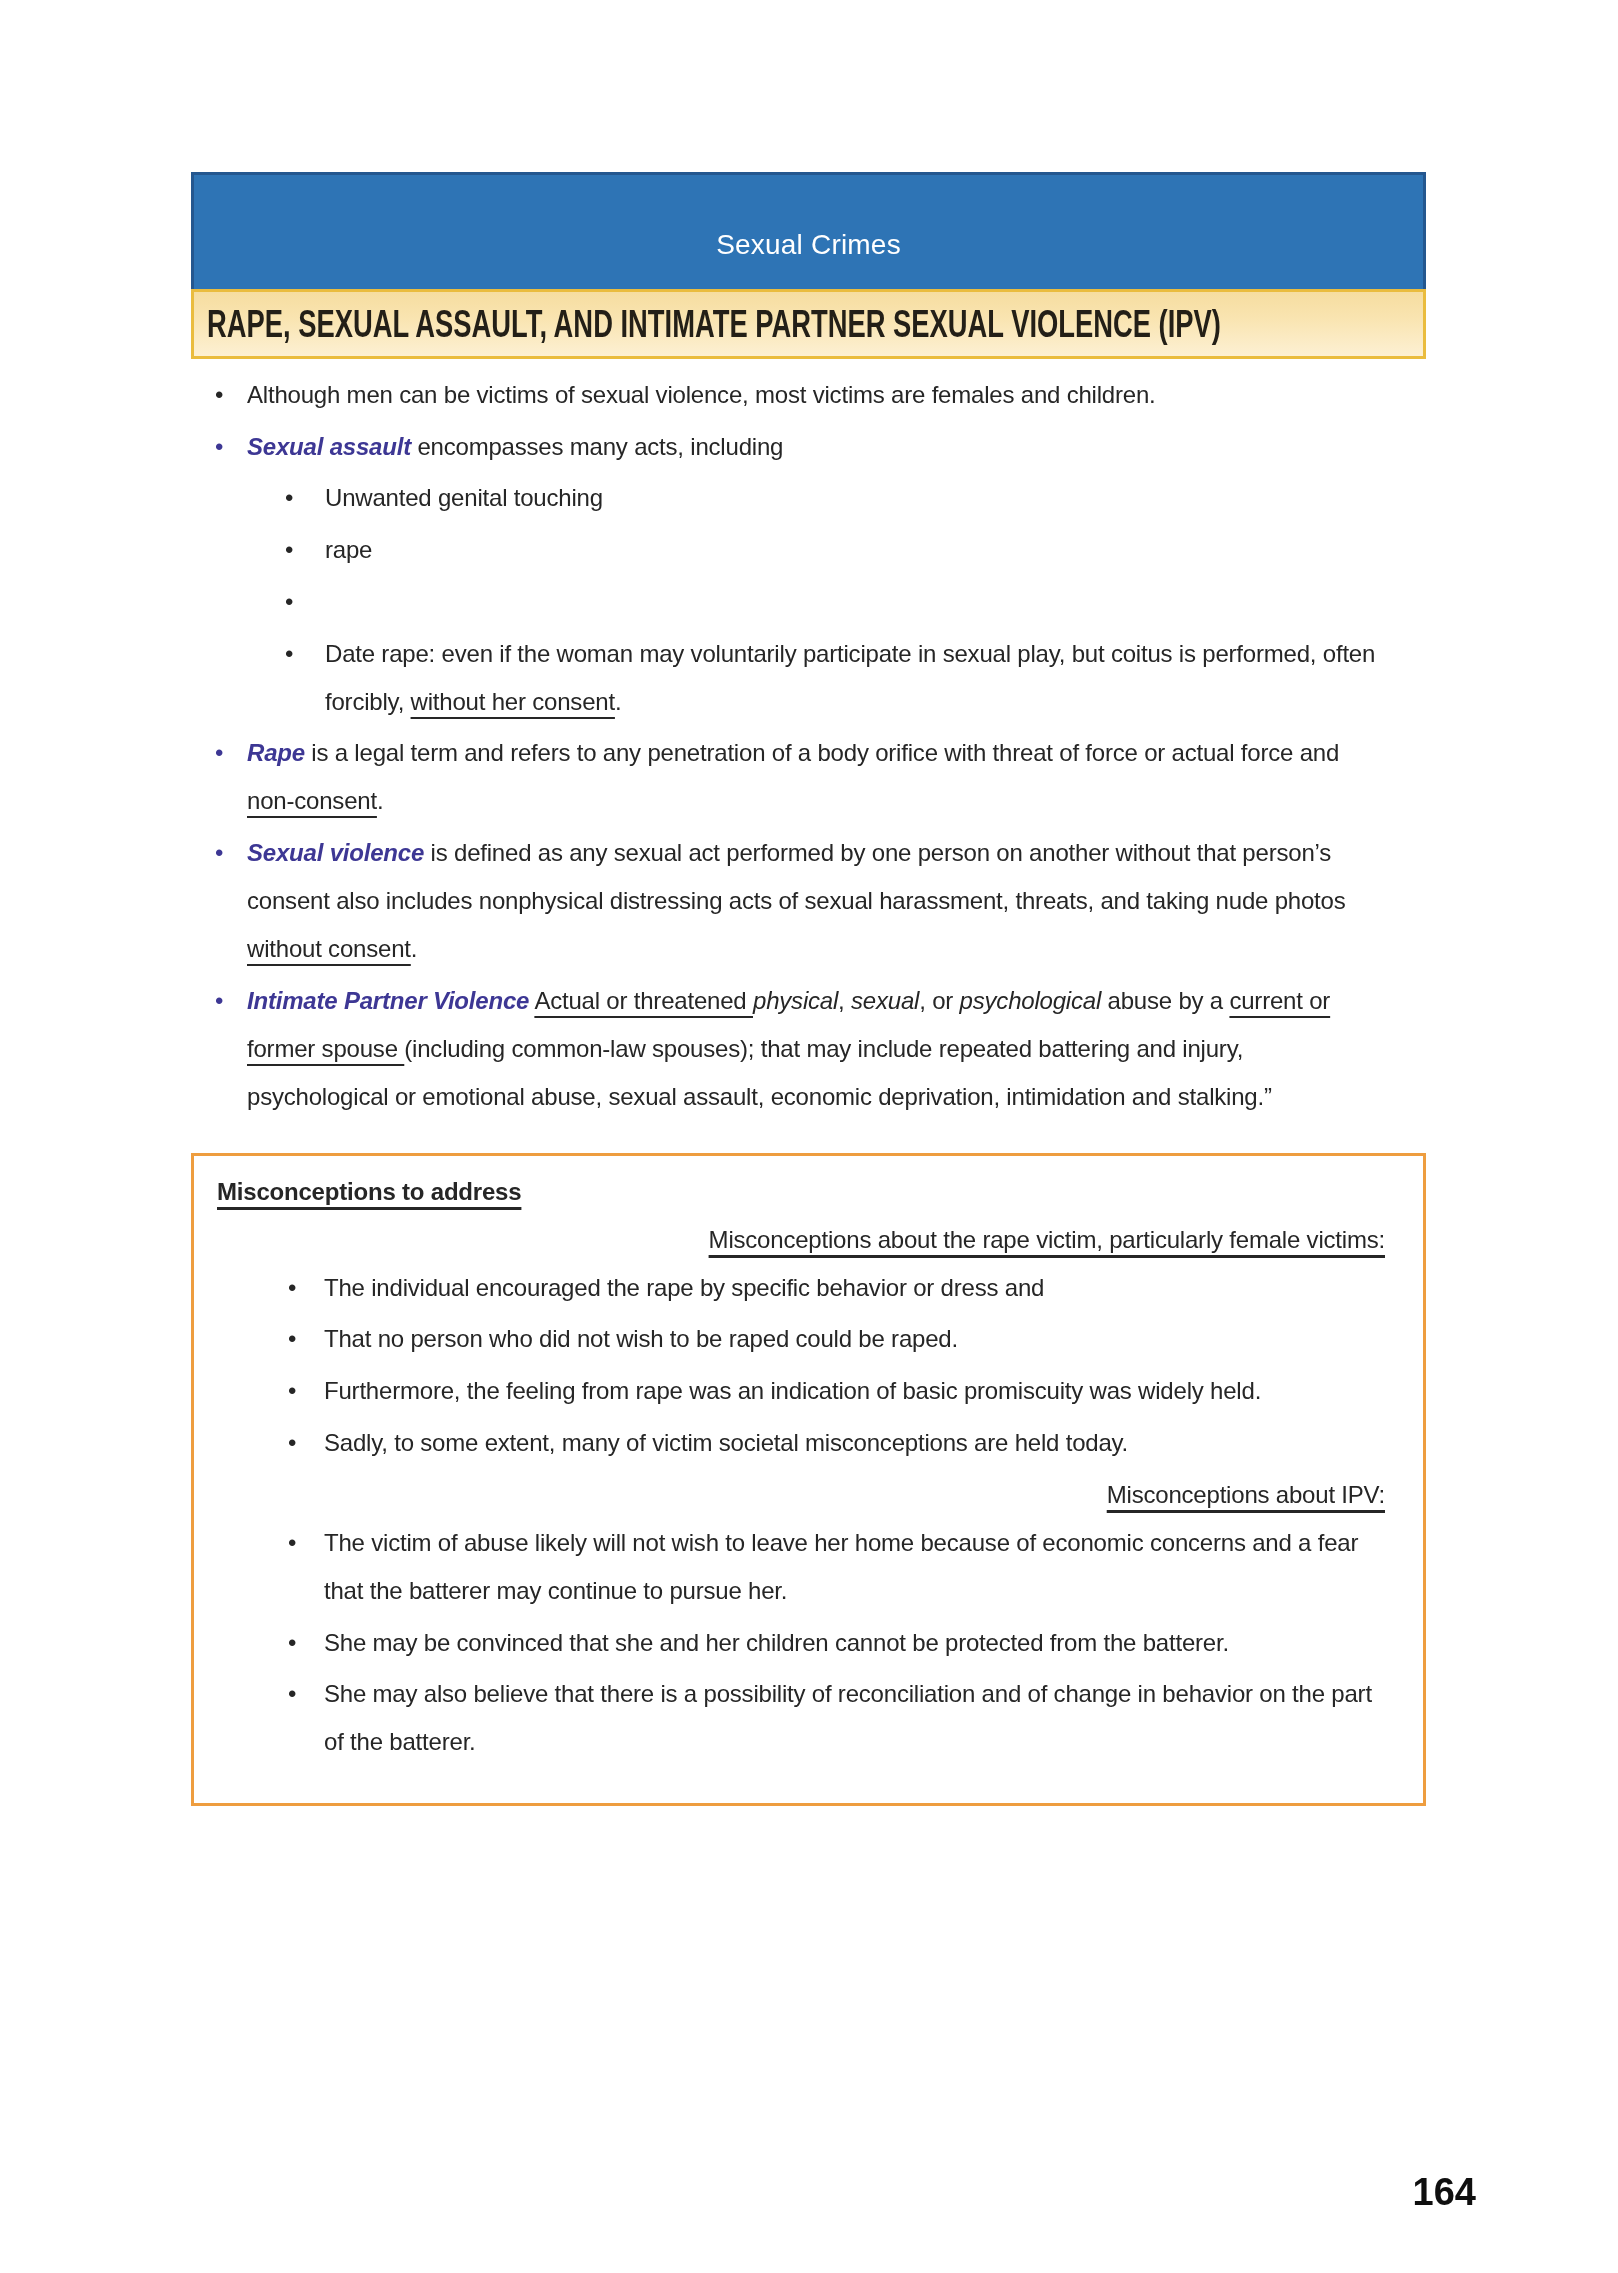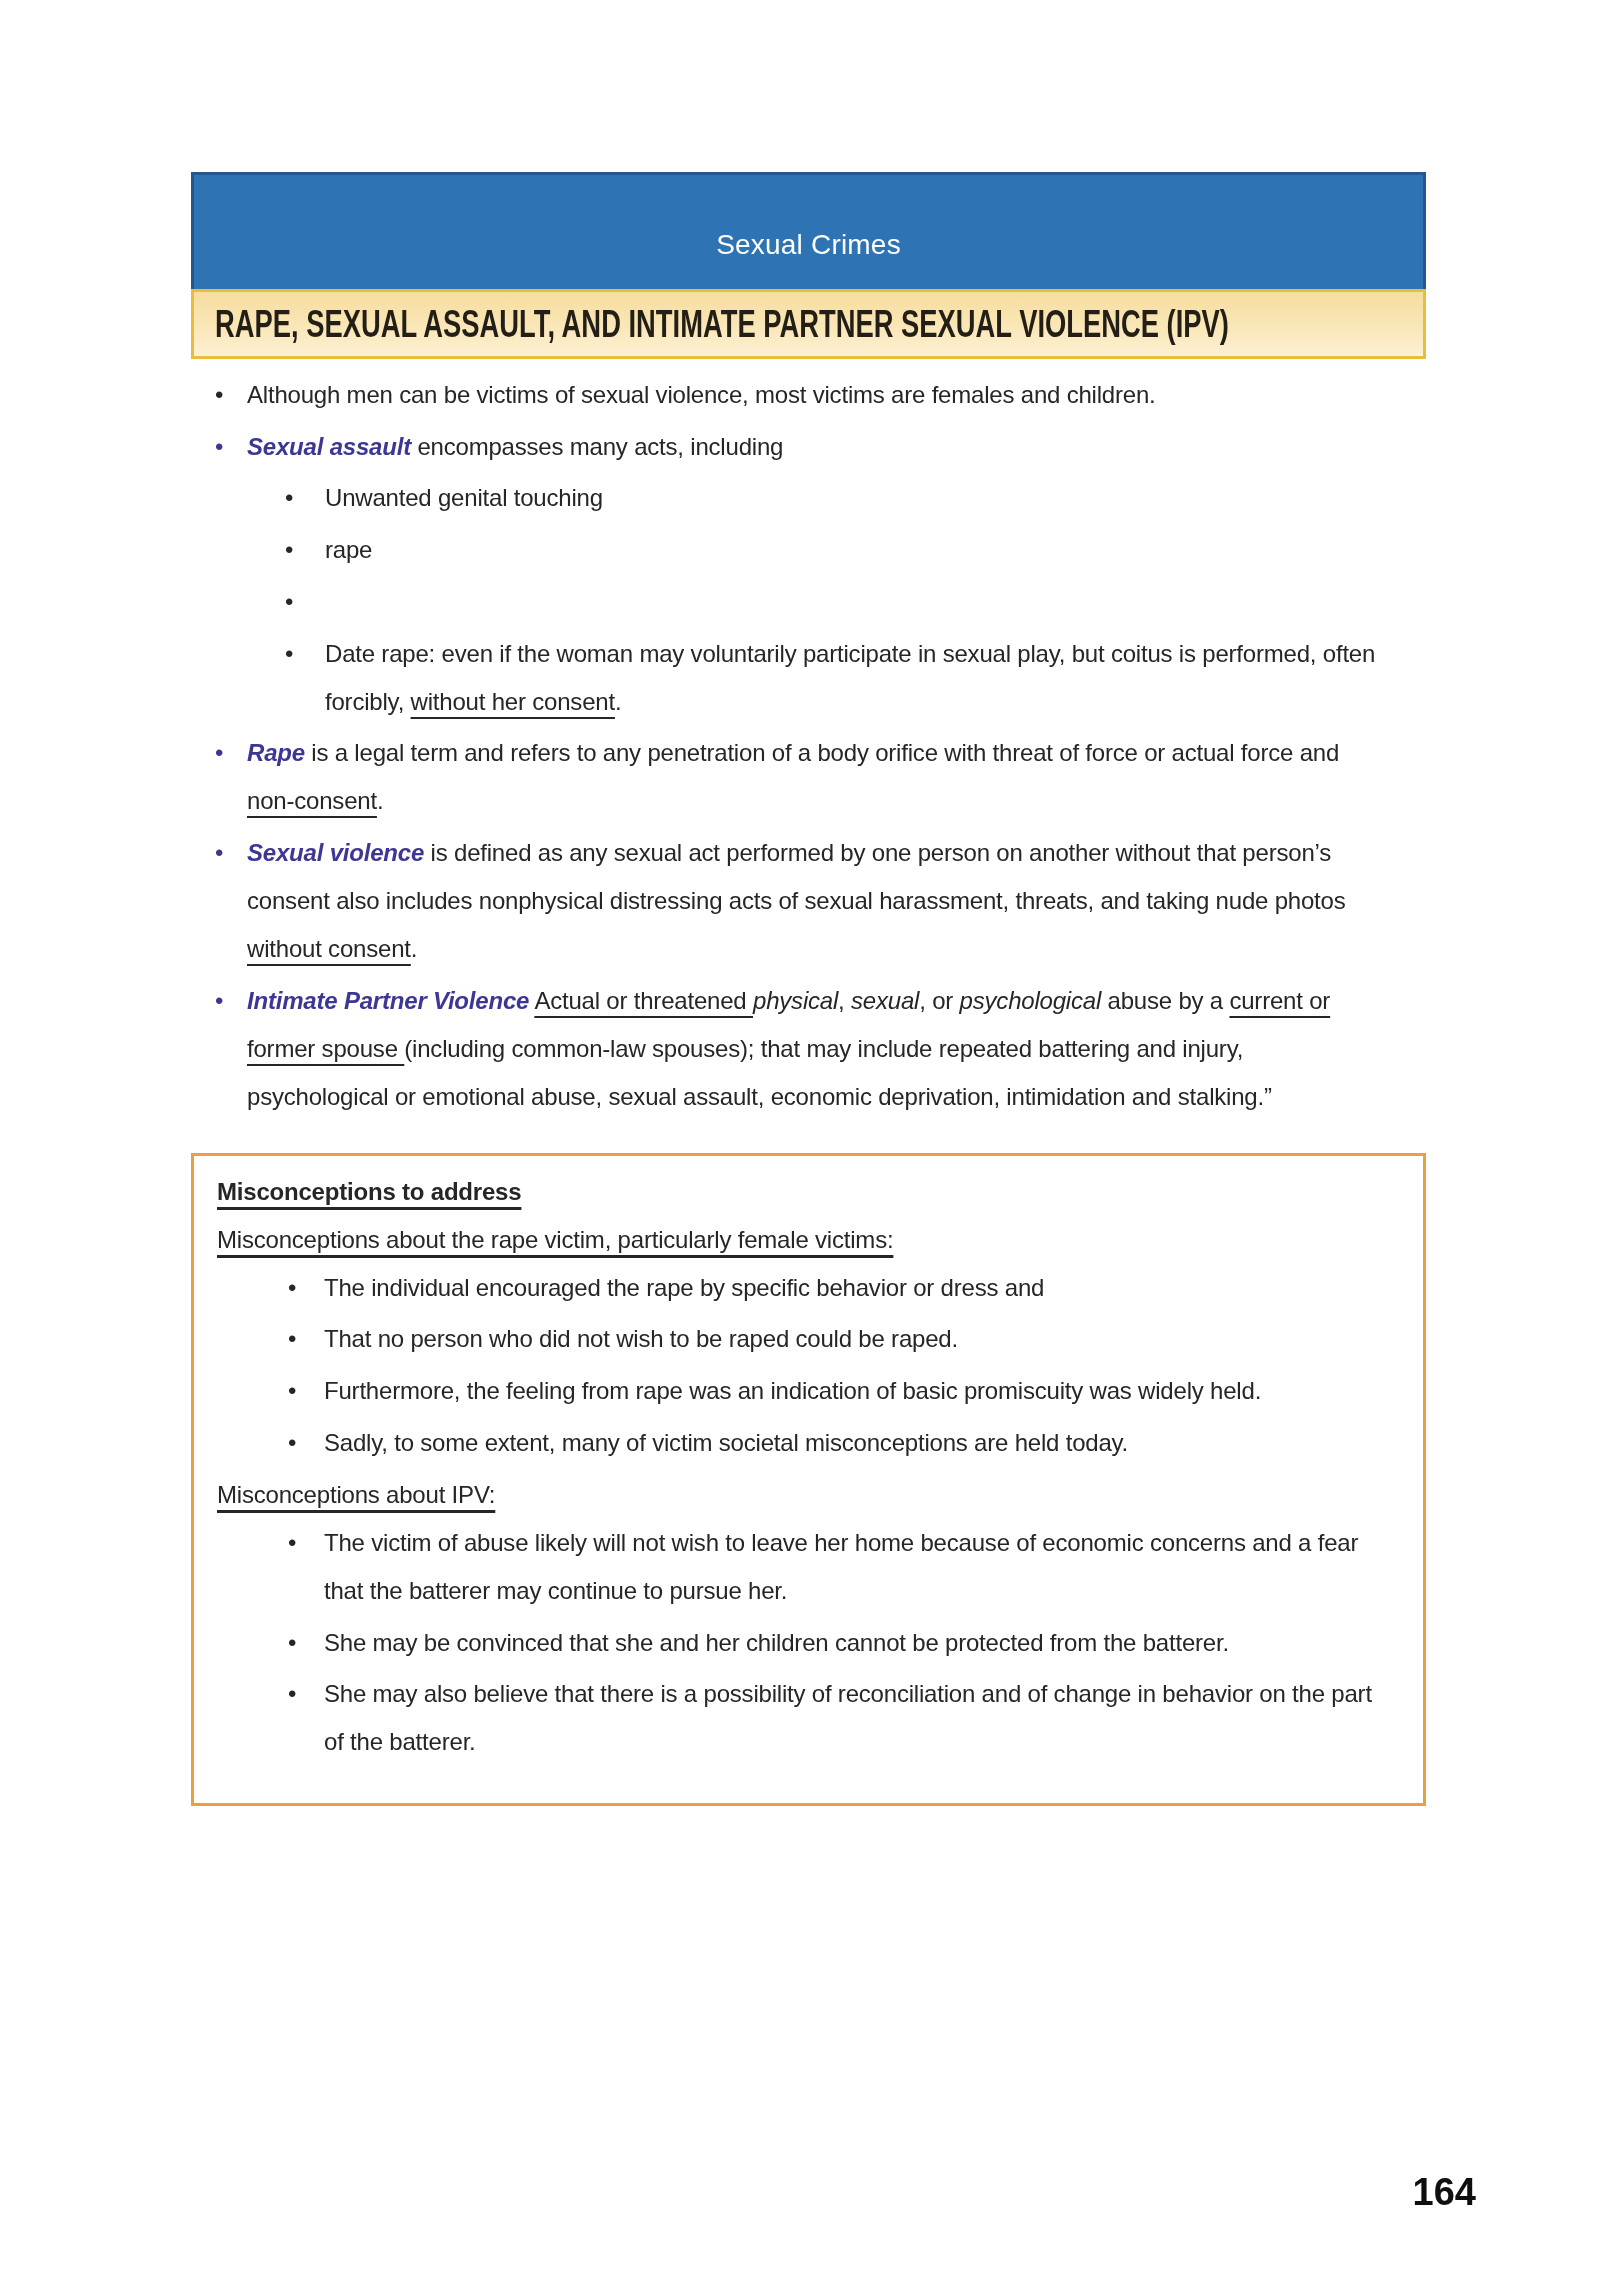--- a/index.html
+++ b/index.html
@@ -28,21 +28,21 @@
   .title-box .title-text{
     color:#ffffff;font-size:28px;letter-spacing:0.2px;
   }
   
   .subtitle-box{
     box-sizing:border-box;
     height:70px;margin-top:-3.8px;
     background:linear-gradient(180deg,#f6dda0 0%,#f9e4b0 40%,#fdf0d3 100%);
     border:3.8px solid var(--gold,#eabc3e);
     display:flex;align-items:center;
-    padding-left:21px;
+    padding-left:13px;
     overflow:hidden;
   }
   .subtitle-box .subtitle-text{
     font-weight:bold;font-size:38px;color:#231f17;
     white-space:nowrap;
     transform:scaleX(0.72);transform-origin:0 50%;
   }
   
   .main-list{
     margin-top:11.5px;
@@ -65,21 +65,21 @@
     margin-top:32px;
     border:3.8px solid var(--orange,#ee9d3f);
     padding:11.5px 38px 32.5px 23px;
     font-size:24px;line-height:48px;letter-spacing:-0.2px;
   }
   .mbox-heading{
     font-weight:bold;
     text-decoration:underline;text-decoration-thickness:2.9px;text-underline-offset:6.7px;
   }
   .section-title{
-    text-decoration:underline;text-decoration-thickness:2.9px;text-underline-offset:6.7px;
+    text-decoration:underline;text-decoration-thickness:2.9px;text-underline-offset:6.7px;text-align:right;
   }
   .mbox .li.lvl2 .marker{margin-left:71px;width:36px;}
   
   .page-num{
     position:absolute;top:2170px;left:0;width:100%;
     text-align:right;font-weight:bold;font-size:38px;line-height:44px;color:#0f0f0f;
   }
 </style>
 </head>
 <body>

